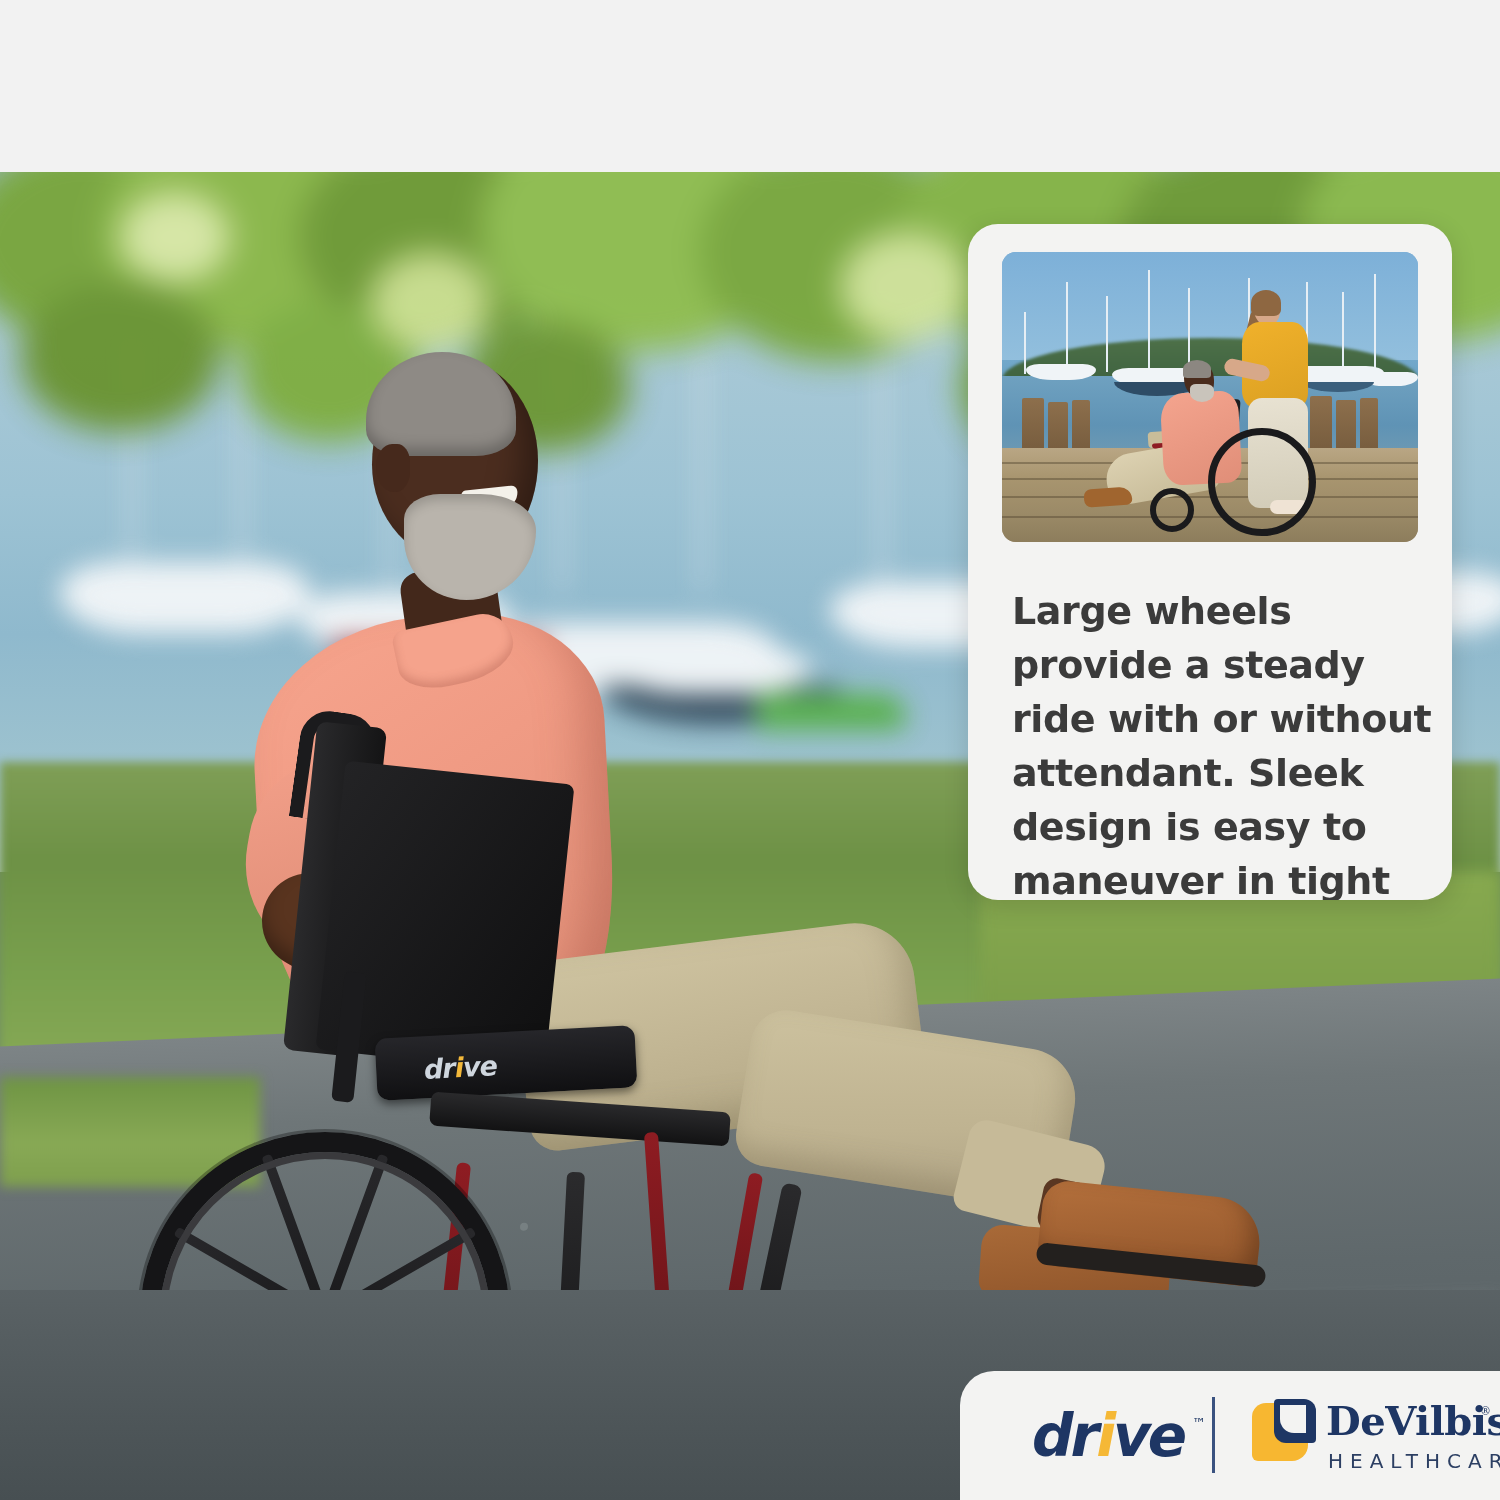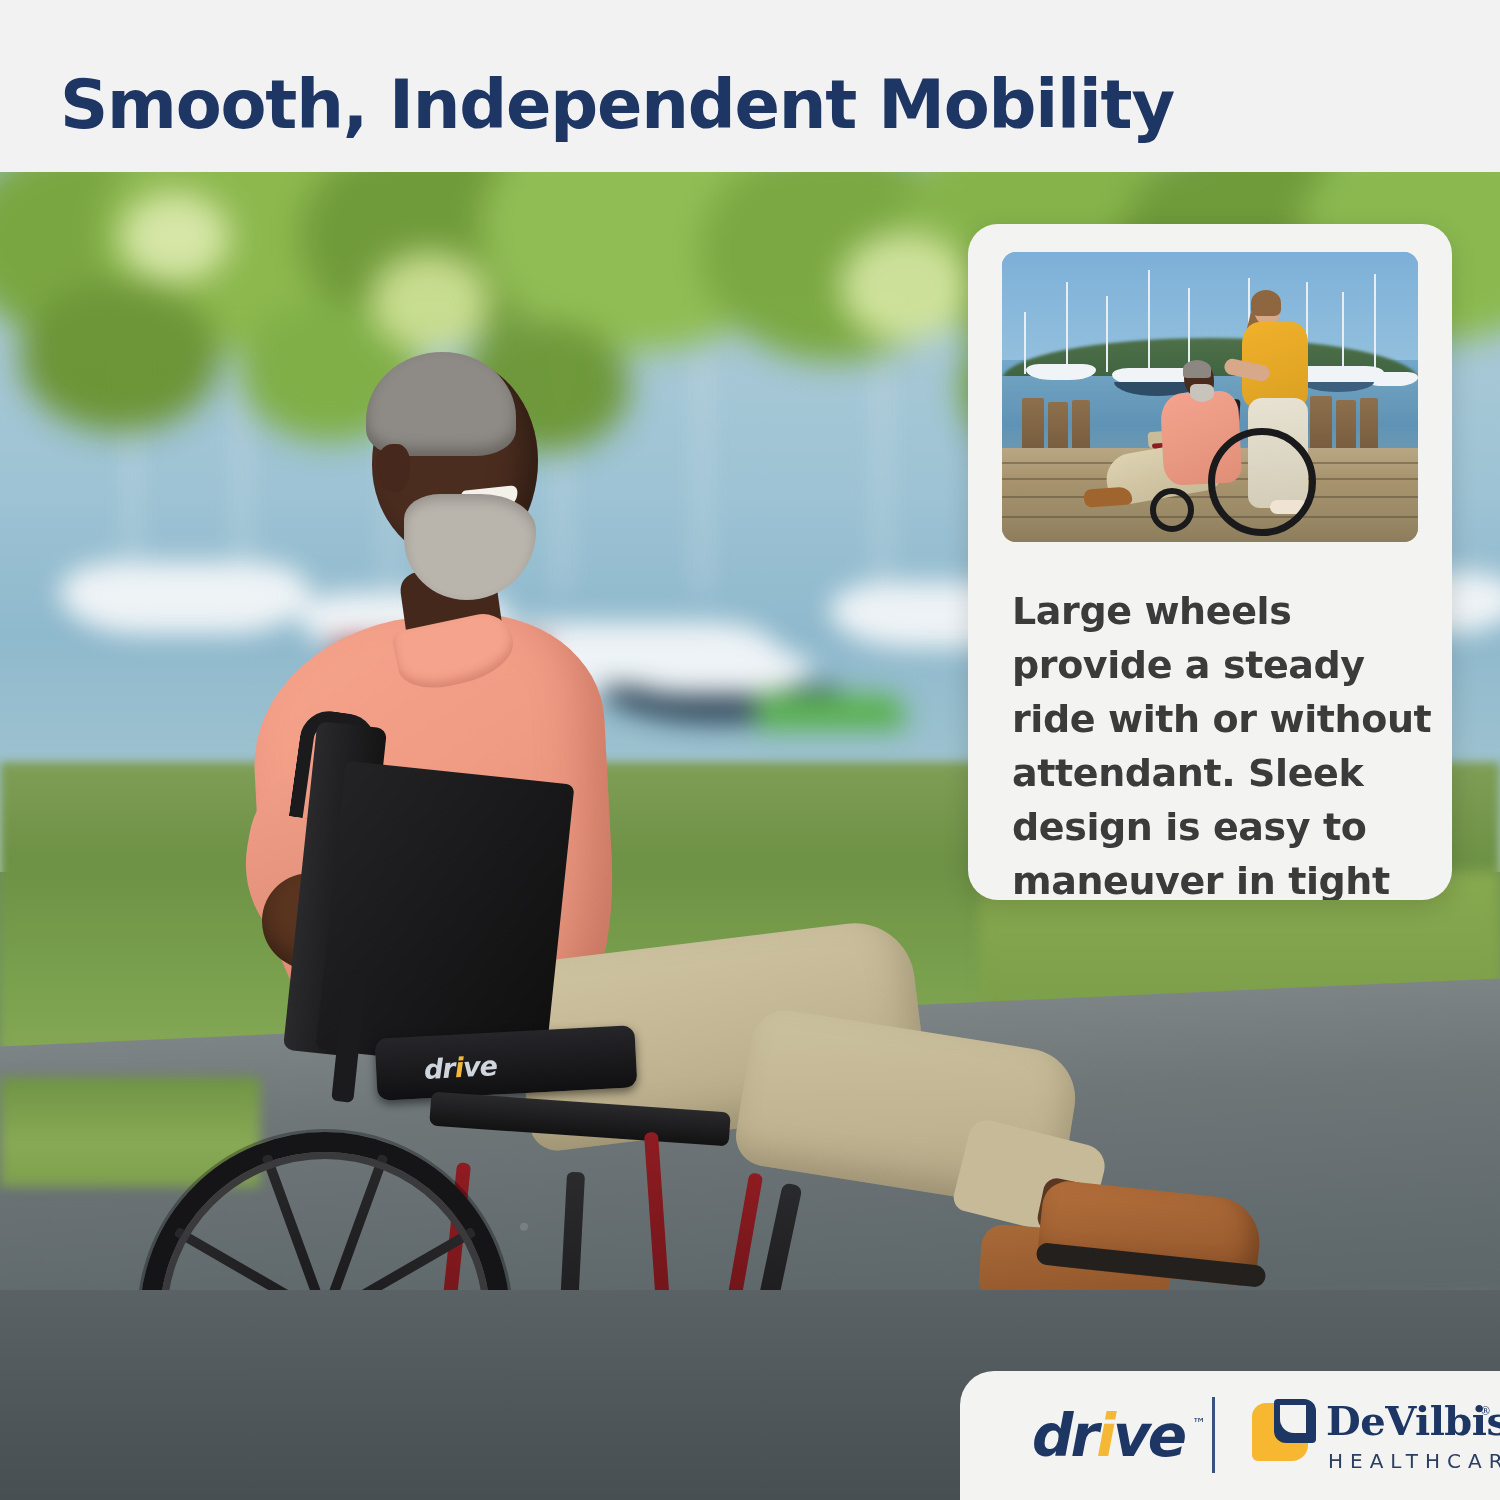--- a/index.html
+++ b/index.html
@@ -821,23 +821,20 @@
     width: 1500px; height: 210px;
     background: linear-gradient(180deg, #5a6265 0%, #4e5659 60%, #474f52 100%);
     z-index: 5;
   }
 </style>
 </head>
 <body>
 
 <div class="canvas">
 
-  <div class="header-band">
-    <h1 class="headline">Smooth, Independent Mobility</h1>
-  </div>
 
   <div class="photo-stage">
 
     <div class="bg-water"></div>
 
     <div class="boats">
       <div class="mast" style="left:130px; top:-130px; height:250px;"></div>
       <div class="mast" style="left:240px; top:-160px; height:280px;"></div>
       <div class="mast" style="left:388px; top:-140px; height:260px;"></div>
       <div class="mast" style="left:560px; top:-180px; height:300px;"></div>

